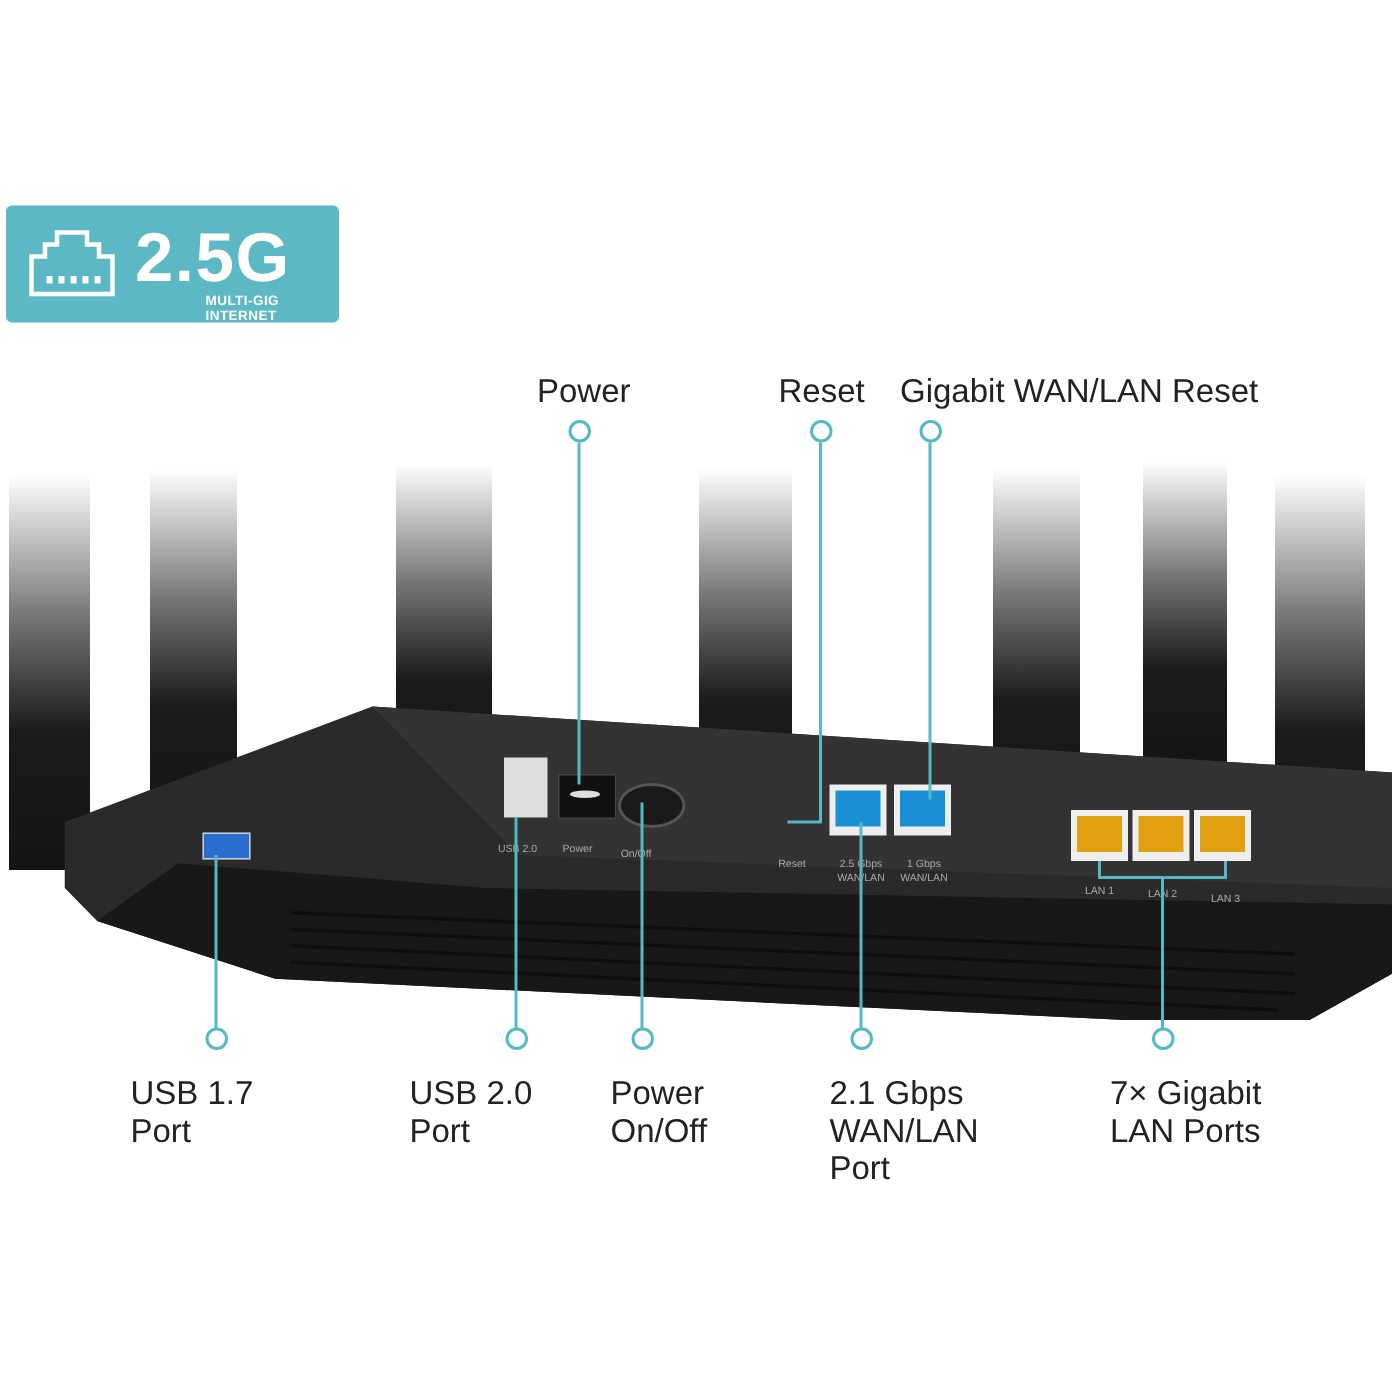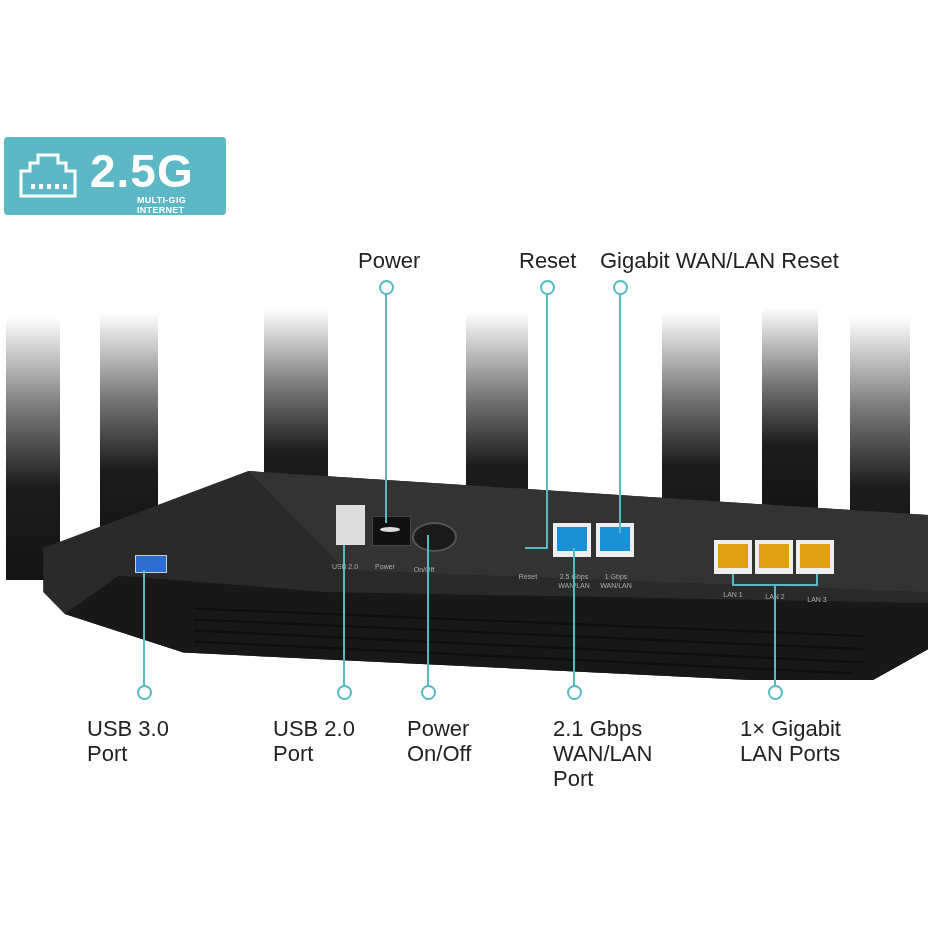--- a/index.html
+++ b/index.html
@@ -122,21 +122,21 @@
 <div class="dot" style="left:540px; top:280px;"></div>
 <div class="vline" style="left:546px; top:295px; height:253px;"></div>
 <div class="hline" style="left:525px; top:547px; width:23px;"></div>
 
 <div class="lbl" style="left:600px; top:248px;">Gigabit WAN/LAN Reset</div>
 <div class="dot" style="left:613px; top:280px;"></div>
 <div class="vline" style="left:619px; top:295px; height:238px;"></div>
 
 <div class="vline" style="left:143px; top:570px; height:116px;"></div>
 <div class="dot" style="left:137px; top:685px;"></div>
-<div class="lbl" style="left:87px; top:716px;">USB 3.0
+<div class="lbl" style="left:87px; top:716px;">USB 1.7
 Port</div>
 
 <div class="vline" style="left:343px; top:545px; height:141px;"></div>
 <div class="dot" style="left:337px; top:685px;"></div>
 <div class="lbl" style="left:273px; top:716px;">USB 2.0
 Port</div>
 
 <div class="vline" style="left:427px; top:535px; height:151px;"></div>
 <div class="dot" style="left:421px; top:685px;"></div>
 <div class="lbl" style="left:407px; top:716px;">Power
@@ -146,14 +146,14 @@
 <div class="dot" style="left:567px; top:685px;"></div>
 <div class="lbl" style="left:553px; top:716px;">2.1 Gbps
 WAN/LAN
 Port</div>
 
 <div class="hline" style="left:732px; top:584px; width:86px;"></div>
 <div class="vline" style="left:732px; top:574px; height:12px;"></div>
 <div class="vline" style="left:816px; top:574px; height:12px;"></div>
 <div class="vline" style="left:774px; top:584px; height:102px;"></div>
 <div class="dot" style="left:768px; top:685px;"></div>
-<div class="lbl" style="left:740px; top:716px;">1× Gigabit
+<div class="lbl" style="left:740px; top:716px;">7× Gigabit
 LAN Ports</div>
 
 </body></html>

